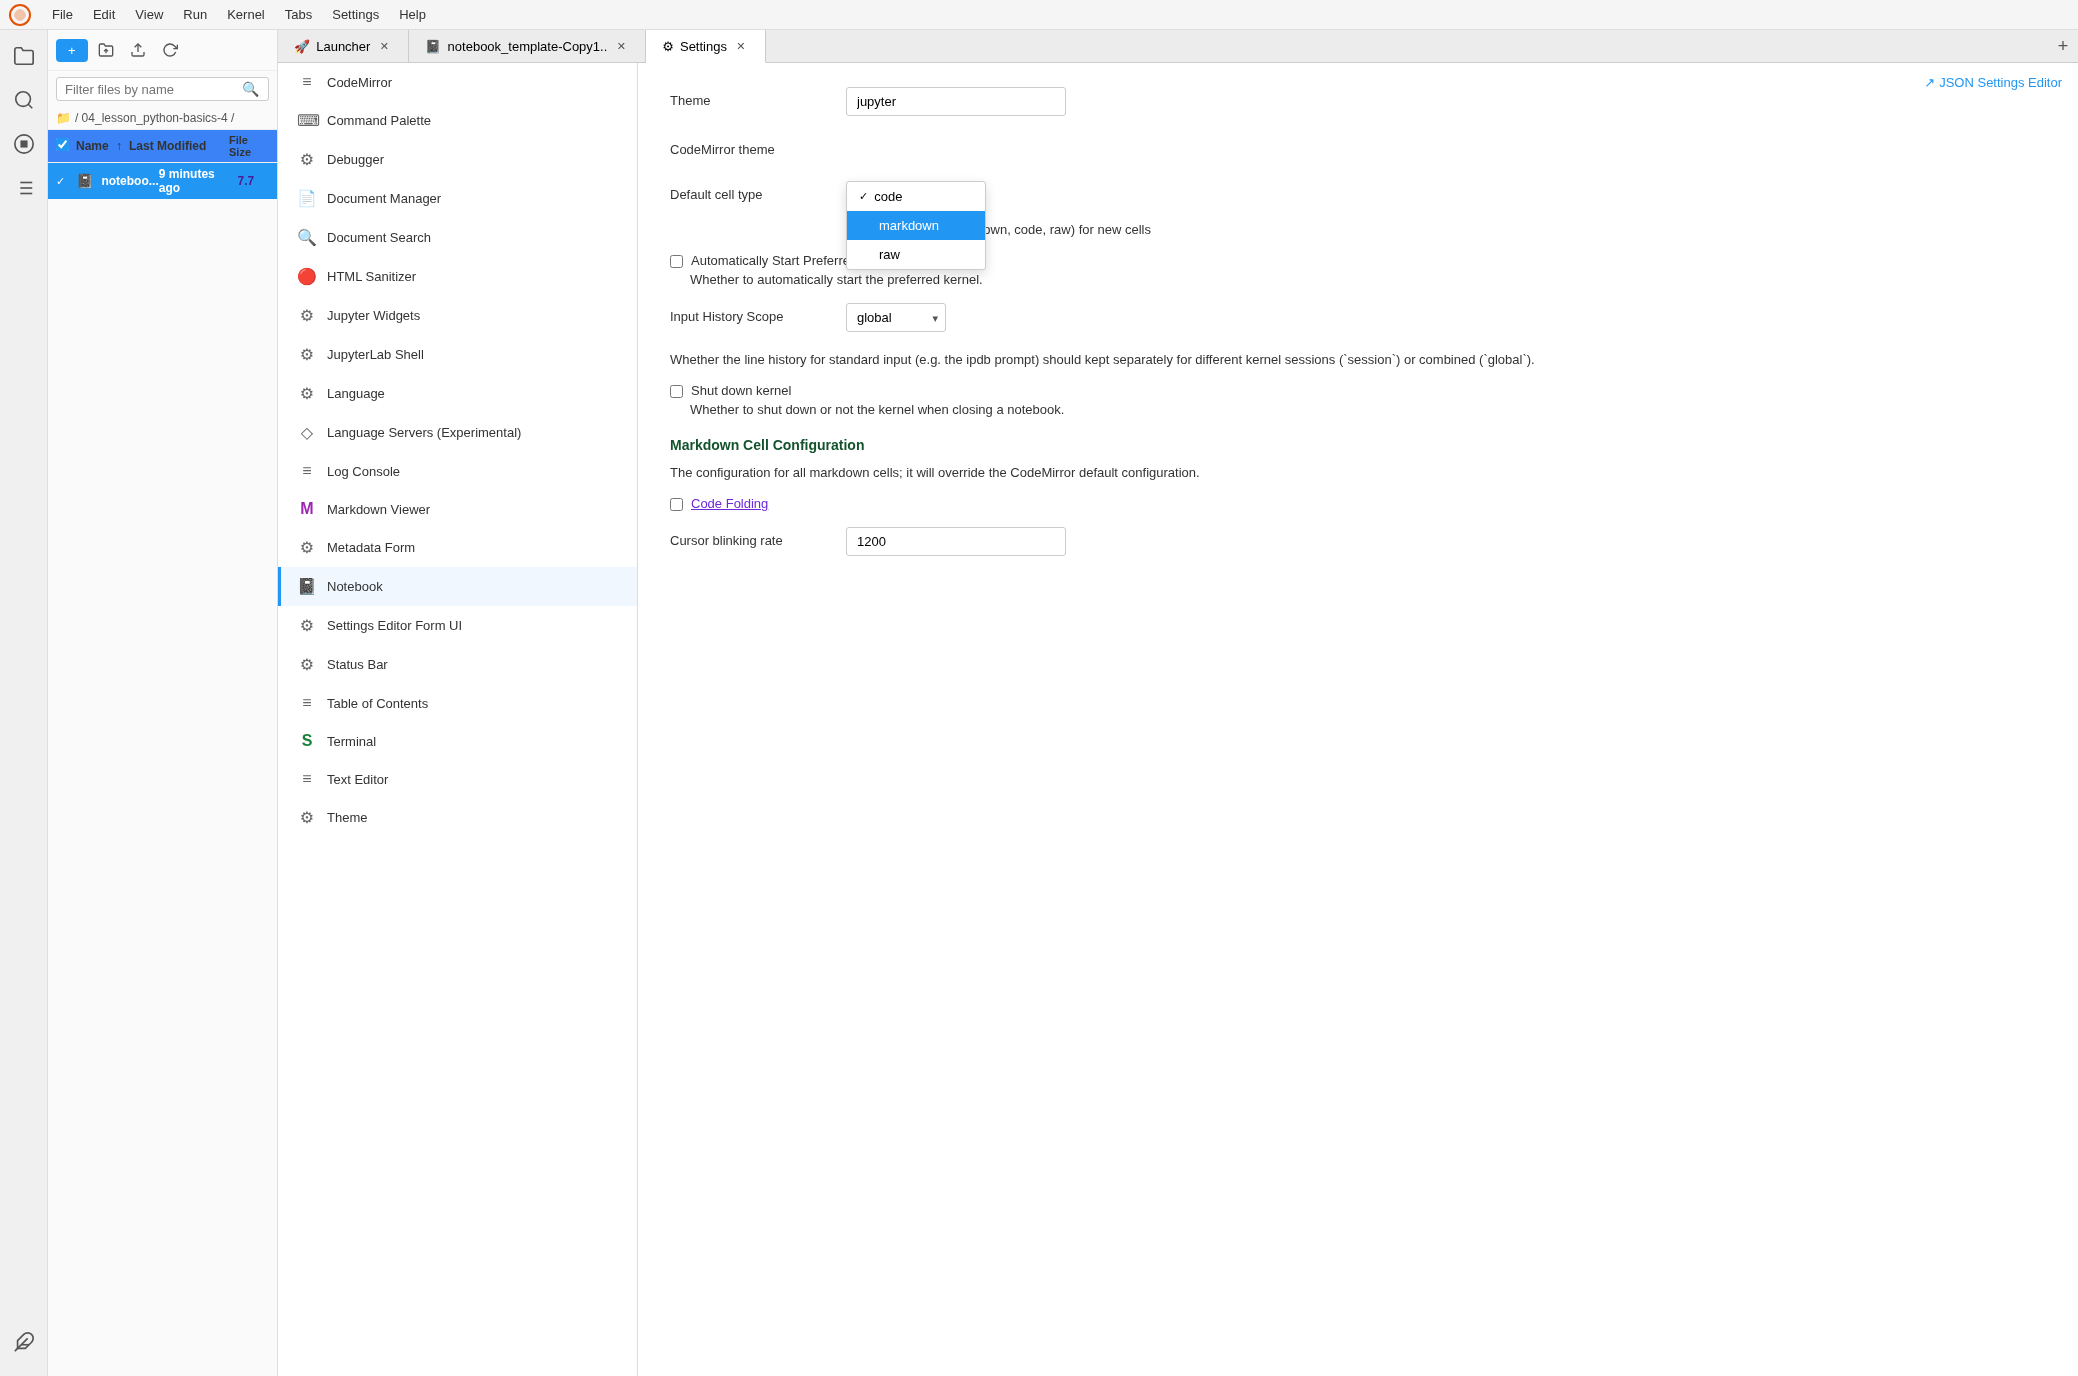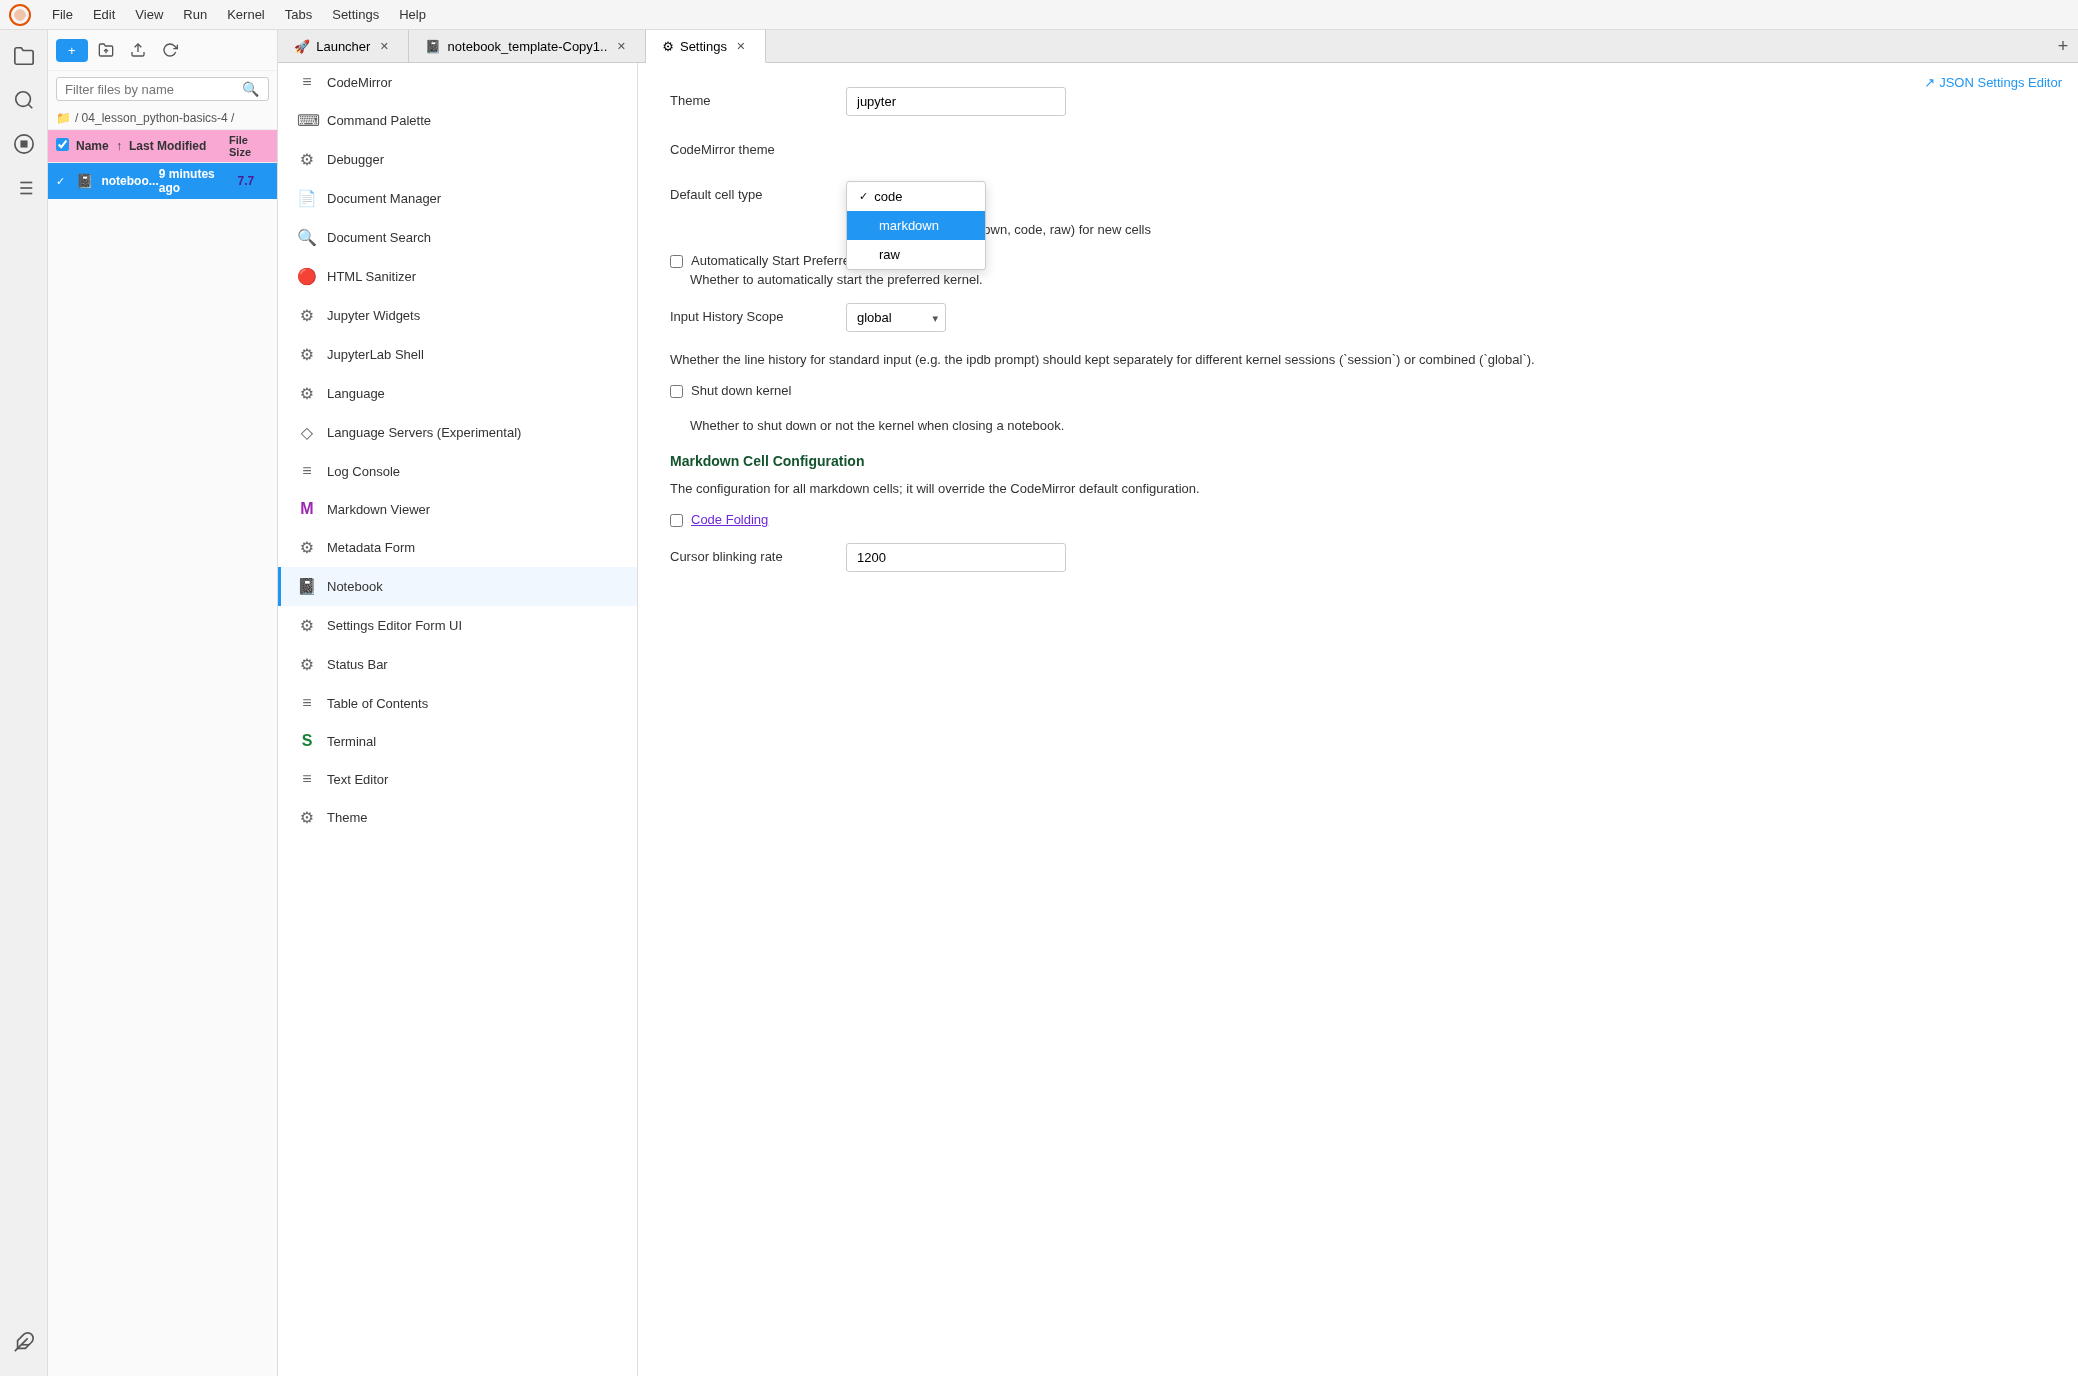--- a/index.html
+++ b/index.html
@@ -60,21 +60,21 @@
       background: transparent;
     }
     .search-icon { color: #888; font-size: 14px; }
     .breadcrumb {
       display: flex; align-items: center; padding: 4px 8px;
       font-size: 12px; color: #555; border-bottom: 1px solid #eee;
     }
     .file-table { flex: 1; overflow-y: auto; }
     .file-table-header {
       display: flex; align-items: center; padding: 4px 8px;
-      border-bottom: 1px solid #eee; background: #f9a8d4;
+      border-bottom: 1px solid #eee; background: #3b82f6;
     }
     .col-check { width: 20px; }
     .col-name { flex: 1; font-weight: 600; font-size: 12px; color: #333; }
     .col-modified { width: 100px; font-weight: 600; font-size: 12px; color: #333; }
     .col-size { width: 40px; font-weight: 600; font-size: 12px; color: #333; }
     .file-row {
       display: flex; align-items: center; padding: 4px 8px;
       background: #2196F3; color: white; cursor: pointer;
     }
     .file-row .col-name { color: white; font-size: 12px; }
@@ -461,21 +461,21 @@
               <select class="select-global">
                 <option value="global">global</option>
                 <option value="session">session</option>
               </select>
               <span class="select-arrow">▾</span>
             </div>
           </div>
         </div>
         <div class="setting-desc" style="margin-bottom:16px;">Whether the line history for standard input (e.g. the ipdb prompt) should kept separately for different kernel sessions (`session`) or combined (`global`).</div>
 
-        <div class="checkbox-row" style="margin-bottom:20px;">
+        <div class="checkbox-row" style="margin-bottom:4px;">
           <input type="checkbox" style="">
           <span style="font-size:13px;color:#333;">Shut down kernel</span>
         </div>
         <div class="setting-desc" style="padding-left:20px;margin-bottom:20px;">Whether to shut down or not the kernel when closing a notebook.</div>
 
         <div class="section-title">Markdown Cell Configuration</div>
         <div class="setting-desc" style="margin-bottom:16px;">The configuration for all markdown cells; it will override the CodeMirror default configuration.</div>
 
 
         <div class="checkbox-row" style="margin-bottom:16px;">

